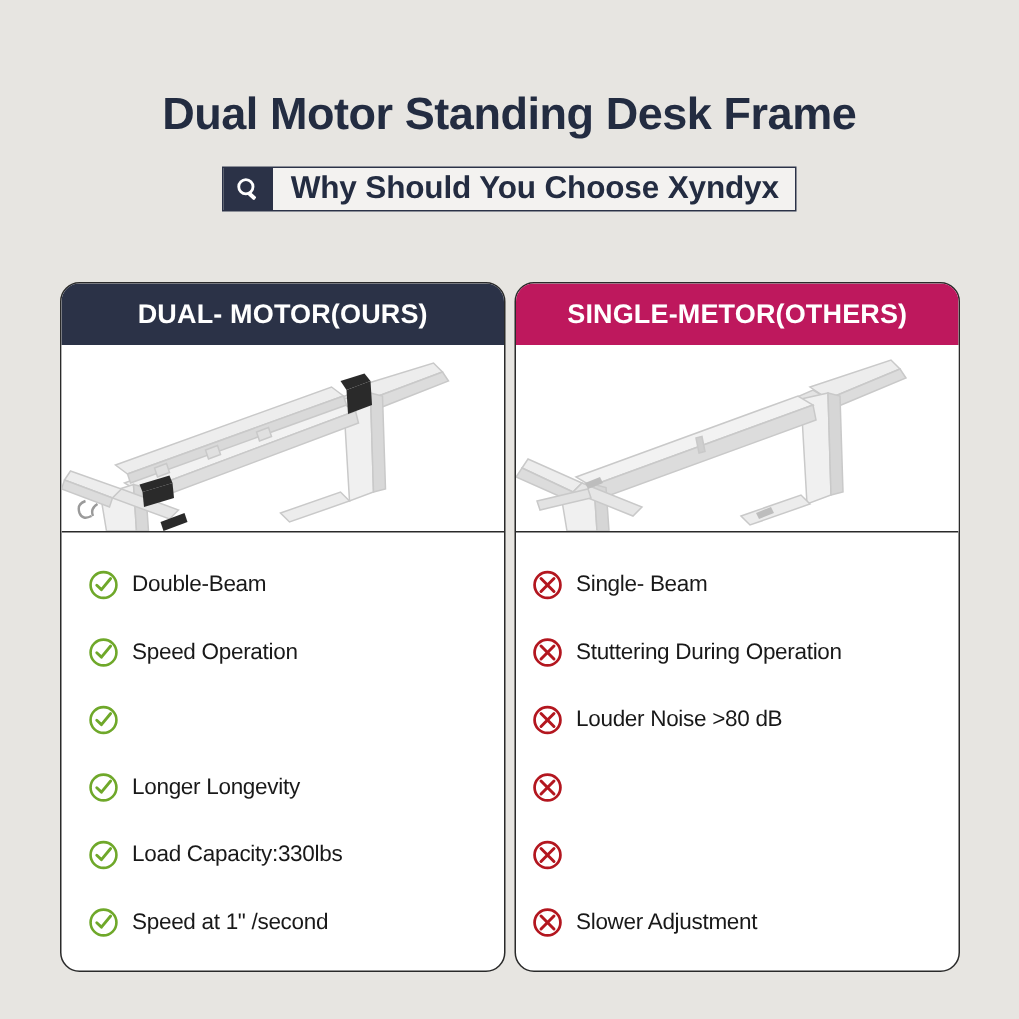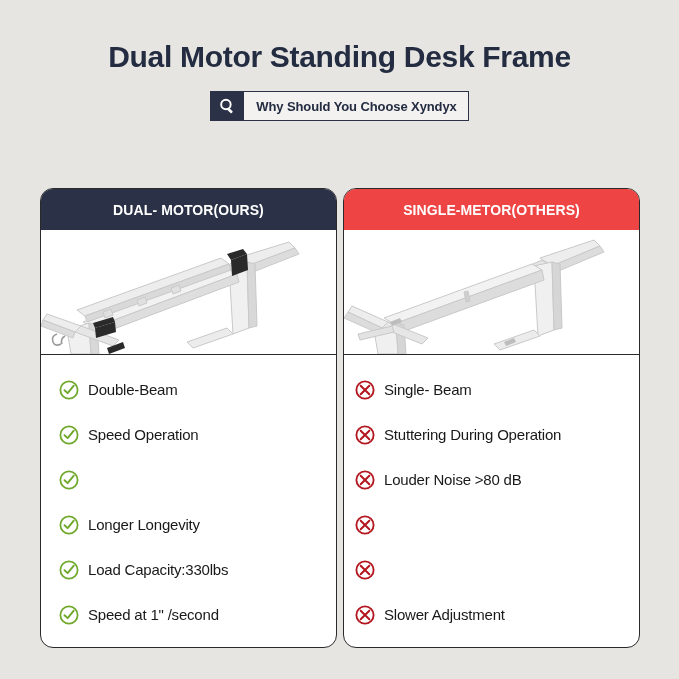--- a/index.html
+++ b/index.html
@@ -16,21 +16,21 @@
   }
 
   
   .page-title {
     text-align: center;
     color: #232c41;
     font-size: 30px;
     font-weight: bold;
     letter-spacing: -0.3px;
     margin: 0;
-    padding-top: 42px;
+    padding-top: 62px;
     line-height: 1;
   }
 
   .search-row {
     display: flex;
     justify-content: center;
     margin-top: 19px;
   }
   .search-bar {
     display: flex;
@@ -45,21 +45,21 @@
     display: flex;
     align-items: center;
     justify-content: center;
     flex: 0 0 auto;
   }
   .search-icon-box svg { display: block; }
   .search-text {
     display: flex;
     align-items: center;
     padding: 0 11px 0 12px;
-    font-size: 13px;
+    font-size: 21px;
     font-weight: bold;
     color: #232c41;
     white-space: nowrap;
     background: #f3f2f0;
     letter-spacing: -0.1px;
   }
 
   
   .compare {
     position: absolute;
@@ -78,26 +78,26 @@
     display: flex;
     flex-direction: column;
     box-sizing: border-box;
   }
   .panel-header {
     height: 41px;
     display: flex;
     align-items: center;
     justify-content: center;
     color: #ffffff;
-    font-size: 14px;
+    font-size: 18px;
     font-weight: bold;
     letter-spacing: 0.1px;
   }
   .panel-ours .panel-header { background: #2b3247; }
-  .panel-others .panel-header { background: #ef4444; }
+  .panel-others .panel-header { background: #be185d; }
 
   .panel-image {
     height: 124px;
     border-bottom: 1px solid #2a2a2a;
     background: #ffffff;
     position: relative;
     overflow: hidden;
   }
   .panel-image svg { display: block; }
 

